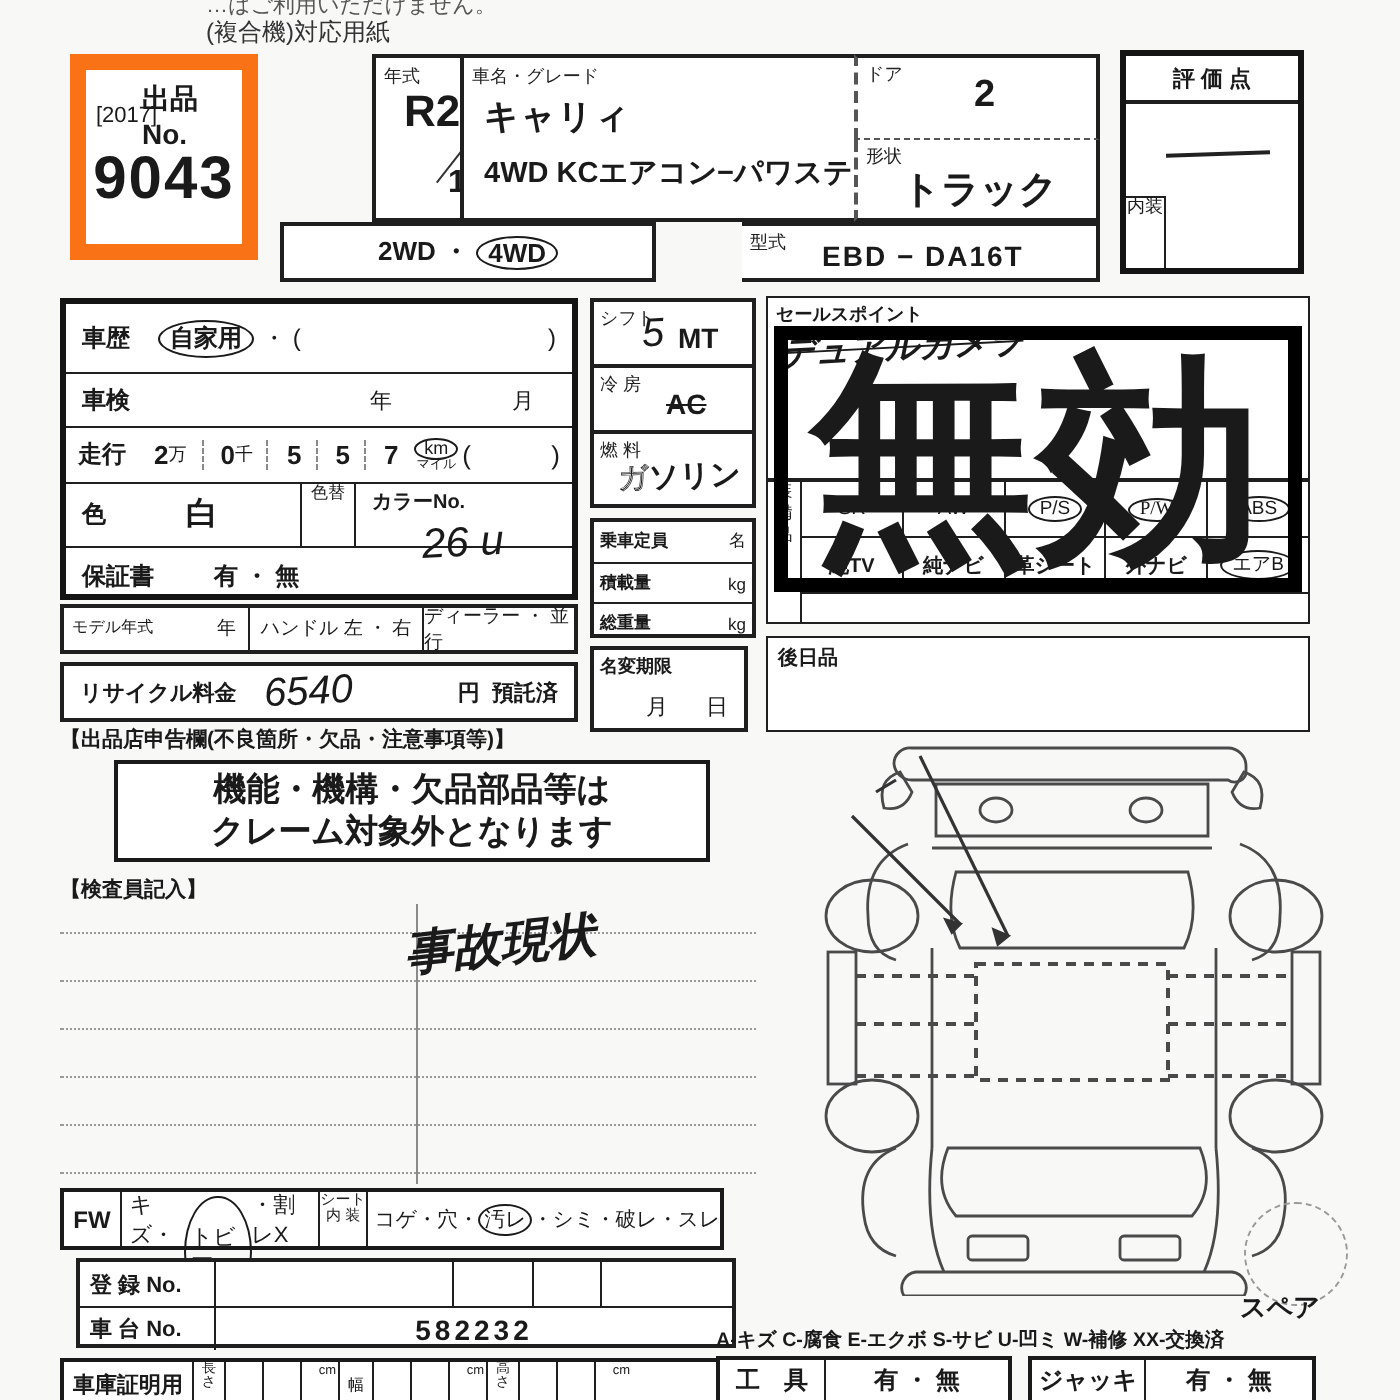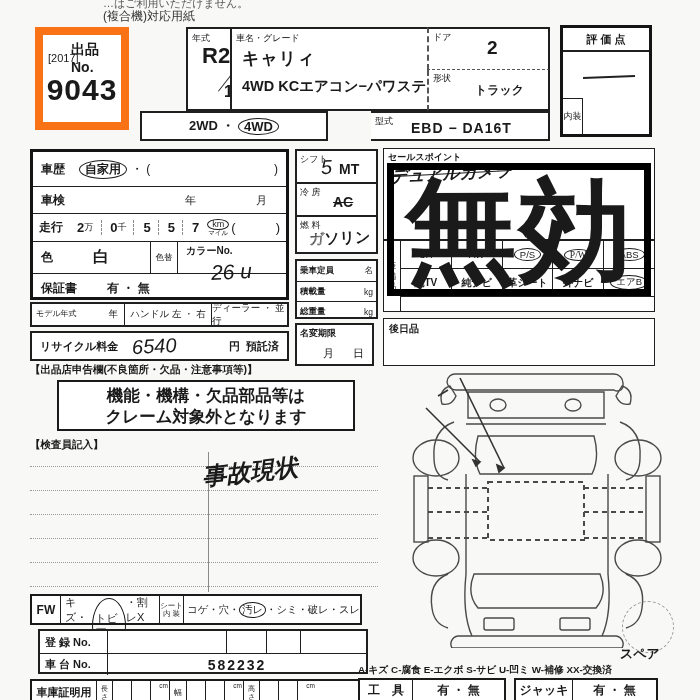--- a/index.html
+++ b/index.html
@@ -10,21 +10,21 @@
   .b1{border:1.5px solid #1f1f1f;}
   .b2{border:2px solid #1f1f1f;}
   .b3{border:3px solid #141414;}
   .b4{border:8px solid #f97316;}
   .lbl{font-size:9px;color:#222;}
   .flx{display:flex;align-items:center;}
   .ctr{display:flex;align-items:center;justify-content:center;}
   .oval{display:inline-block;border:1.6px solid #1a1a1a;border-radius:50%;padding:0 5px;}
   .hand{font-style:italic;transform:rotate(-3deg);font-weight:500;}
   .dotline{position:absolute;left:0;right:0;border-top:1.5px dotted #9a9a9a;}
-  .vstack{display:flex;flex-direction:column;align-items:center;justify-content:center;line-height:1.05;}
+  .vstack{display:flex;flex-direction:column;align-items:center;line-height:1.05;}
   .cellline{border-right:1.3px solid #1f1f1f;}
   .dash-sep{border-left:1.3px dashed #8a8a8a;}
   .gray{color:#555;}
   svg{display:block;}
 </style>
 </head>
 <body>
 
 <div class="sheet">
 
@@ -52,21 +52,21 @@
     <div class="abs" style="left:10px;top:18px;font-size:17px;font-weight:bold;letter-spacing:1px;">キャリィ</div>
     <div class="abs" style="left:10px;top:48px;font-size:14.5px;font-weight:bold;">4WD KCエアコン−パワステ</div>
   </div>
 
   <div class="abs" style="left:427px;top:27px;width:123px;height:43px;background:#fff;border:2px solid #1f1f1f;border-left:2px dashed #555;border-bottom:1.5px dashed #555;">
     <div class="abs lbl" style="left:4px;top:2px;">ドア</div>
     <div class="abs" style="left:58px;top:8px;font-size:19px;font-weight:bold;">2</div>
   </div>
   <div class="abs" style="left:427px;top:70px;width:123px;height:41px;background:#fff;border:2px solid #1f1f1f;border-top:none;border-left:2px dashed #555;">
     <div class="abs lbl" style="left:4px;top:2px;">形状</div>
-    <div class="abs" style="left:46px;top:12px;font-size:12px;font-weight:bold;">トラック</div>
+    <div class="abs" style="left:22px;top:12px;font-size:19px;font-weight:bold;">トラック</div>
   </div>
 
   <div class="abs b3" style="left:560px;top:25px;width:92px;height:112px;background:#fff;">
     <div style="border-bottom:2px solid #1f1f1f;height:22px;display:flex;align-items:center;justify-content:center;font-size:11px;font-weight:bold;">評 価 点</div>
     <div class="abs" style="left:20px;top:48px;width:52px;border-top:2.5px solid #222;transform:rotate(-2deg);"></div>
     <div class="abs" style="left:0;bottom:0;width:20px;height:36px;border-top:1.5px solid #1f1f1f;border-right:1.5px solid #1f1f1f;">
       <div class="vstack" style="height:100%;font-size:9px;">
         <span>内装</span>
       </div>
     </div>

